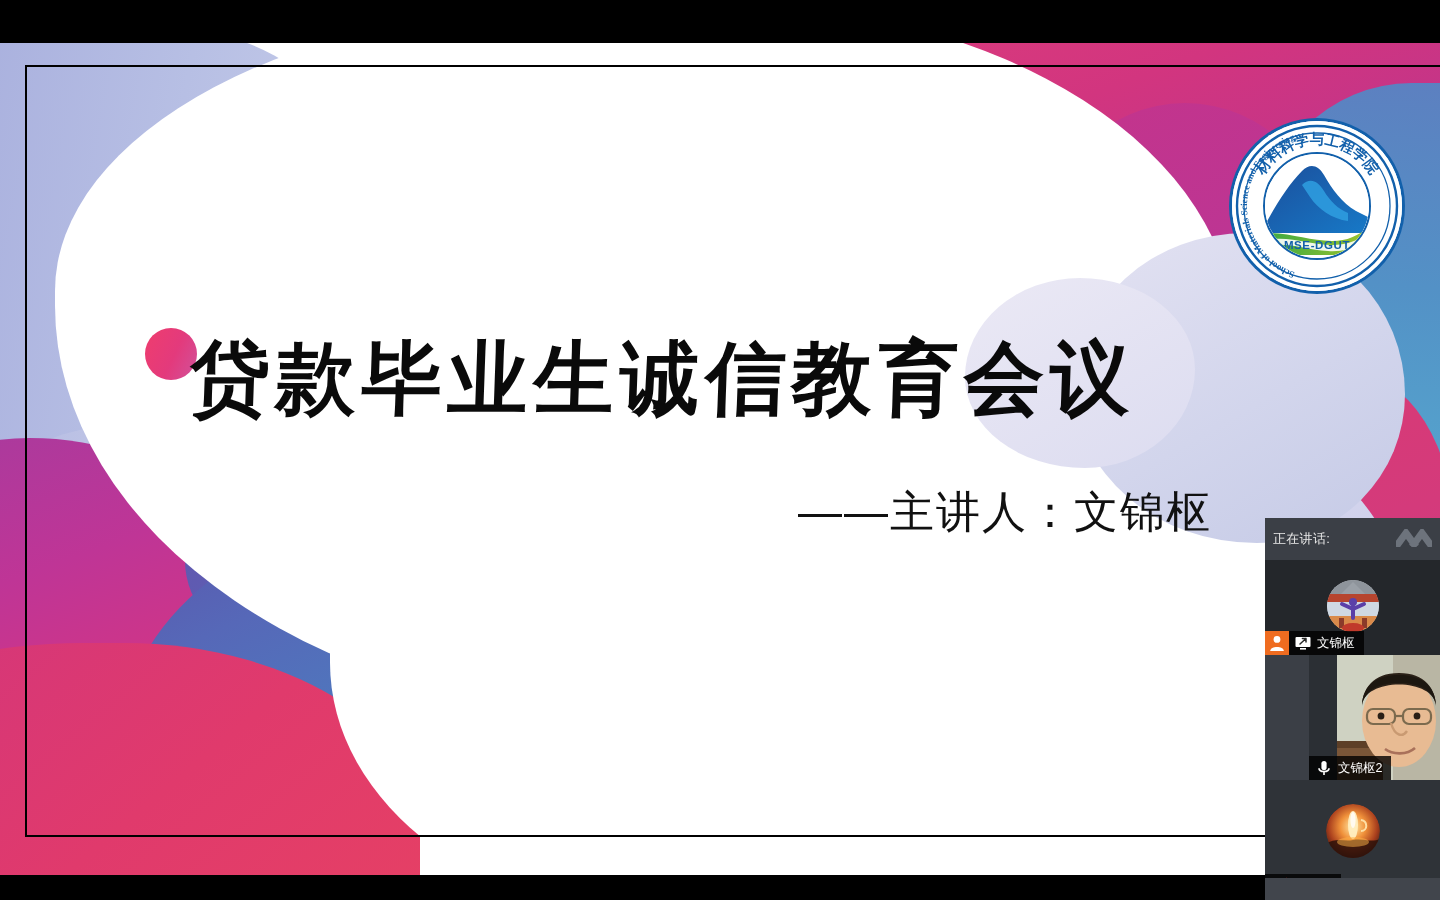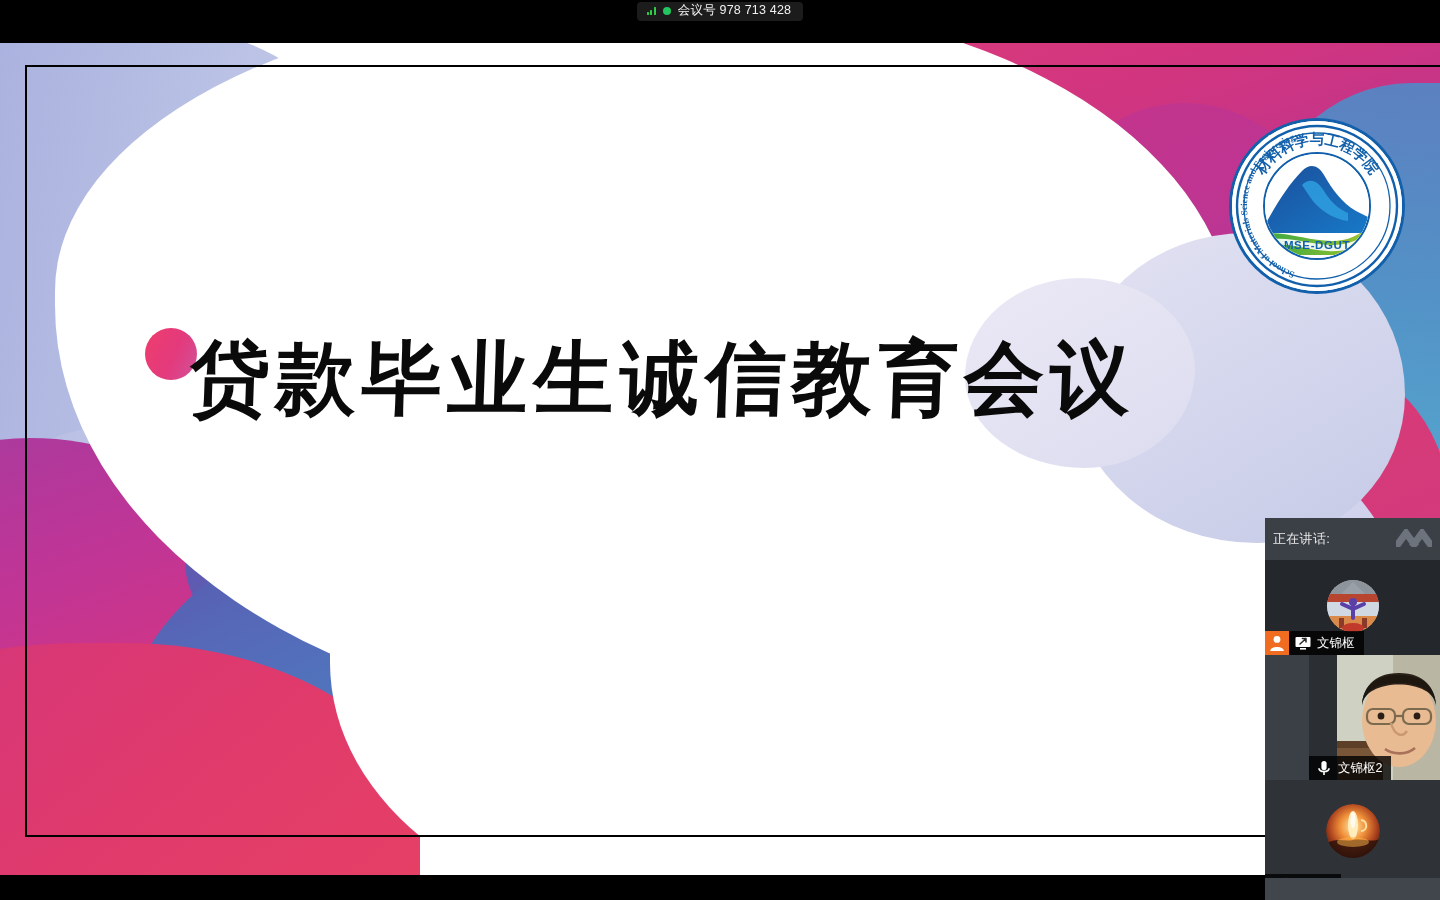--- a/index.html
+++ b/index.html
@@ -203,31 +203,20 @@
   .sidebar-footer {
     position:absolute; left:0; bottom:0; width:175px; height:22px;
     background:#41454c;
   }
 </style>
 </head>
 <body>
 
 <div id="root">
 
-  <div class="topbar">
-    <div class="meeting-pill">
-      <span class="signal-bars">
-        <i></i>
-          <i></i>
-          <i></i>
-      </span>
-      <span class="status-dot"></span>
-      <span class="meeting-text">会议号 978 713 428</span>
-    </div>
-  </div>
 
   <div class="slide-wrap">
     <div class="slide">
 
       <div class="blob blob-lavender"></div>
       <div class="blob blob-lavender2"></div>
       <div class="blob blob-magenta"></div>
       <div class="blob blob-purple-small"></div>
       <div class="blob blob-blue"></div>
       <div class="blob blob-pink-lower"></div>
@@ -286,20 +275,21 @@
           <text font-family="'DejaVu Sans',sans-serif" font-size="14.5" font-weight="700" fill="#1260ab">
             <textPath href="#arcTop" startOffset="50%" text-anchor="middle">材料科学与工程学院</textPath>
           </text>
           <text font-family="'Liberation Serif',serif" font-size="9.2" font-weight="700" fill="#1260ab">
             <textPath href="#arcBot" startOffset="50%" text-anchor="middle">School of Materials Science and Engineering</textPath>
           </text>
         </svg>
       </div>
 
       <div class="slide-title">贷款毕业生诚信教育会议</div>
+      <div class="slide-presenter">——主讲人：文锦枢</div>
 
     </div>
   </div>
 
   <div class="sidebar">
 
     <div class="sidebar-header">
       <span class="label">正在讲话:</span>
       <span class="collapse-icon">
         <svg viewBox="0 0 36 18" xmlns="http://www.w3.org/2000/svg">

